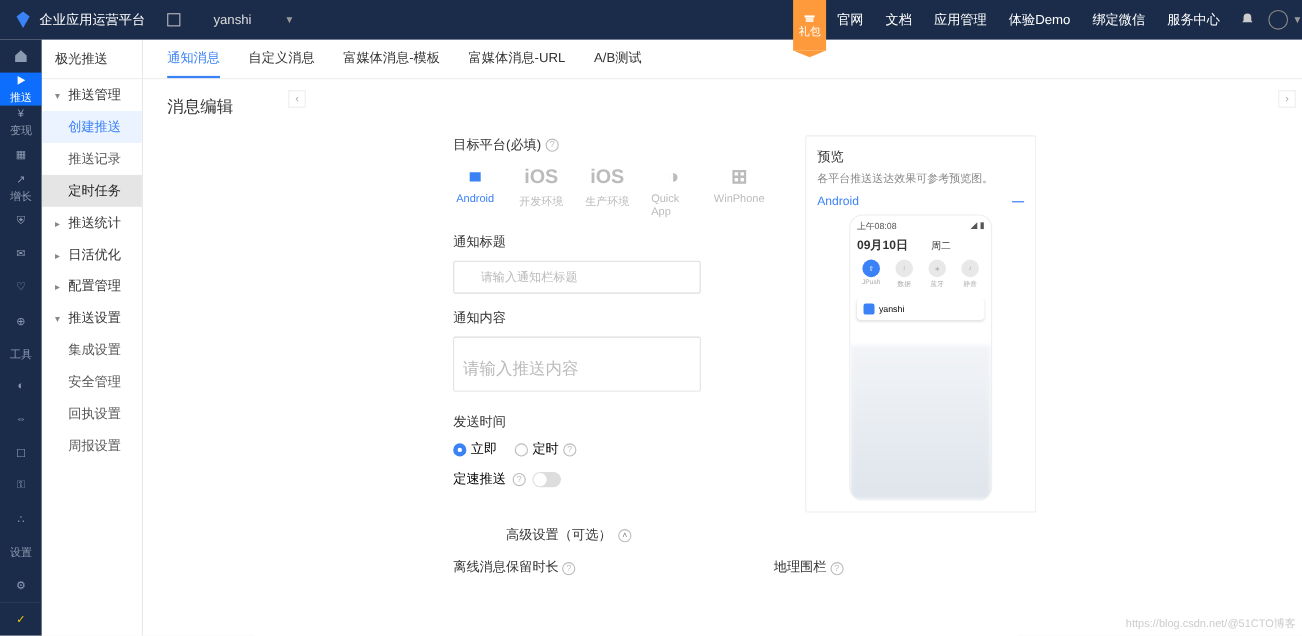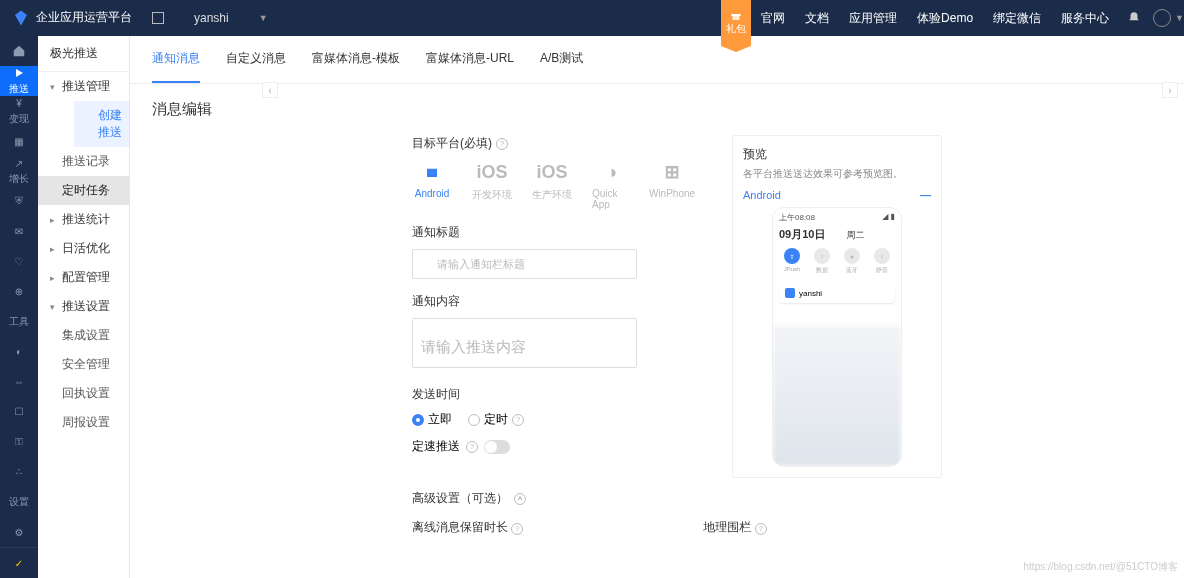--- a/index.html
+++ b/index.html
@@ -1,18 +1,18 @@
 <!DOCTYPE html>
 <html><head>
 <meta charset="utf-8">
 <style>
 * { margin:0; padding:0; box-sizing:border-box; font-family:"Microsoft YaHei","PingFang SC",sans-serif; }
 body { background:#f5f5f5; overflow:hidden; width:1184px; height:578px; position:relative; }
 .header { height:36px; background:#1b2c4a; display:flex; align-items:center; color:#fff; font-size:12px; position:relative; z-index:10; }
-.logo { display:flex; align-items:flex-start; padding:0 12px; gap:6px; }
+.logo { display:flex; align-items:center; padding:0 12px; gap:6px; }
 .logo-icon { width:18px; height:18px; }
 .app-sel { margin-left:8px; display:flex; align-items:center; gap:30px; color:#ddd; cursor:pointer; }
 .grid-ic { width:12px; height:12px; border:1px solid #bbb; }
 .caret { font-size:9px; color:#999; }
 .header-sp { flex:1; }
 .ribbon { width:30px; height:46px; background:#ff9a3c; display:flex; flex-direction:column; align-items:center; justify-content:center; color:#fff; font-size:10px; margin-top:10px; padding-top:0px; position:relative; }
 .ribbon::after { content:""; position:absolute; bottom:-6px; left:0; border-left:15px solid transparent; border-right:15px solid transparent; border-top:6px solid #ff9a3c; }
 .nav-r { display:flex; align-items:center; }
 .nav-r a { color:#fff; text-decoration:none; padding:0 10px; font-size:12px; cursor:pointer; }
 .bell { padding:0 8px; cursor:pointer; }
@@ -24,25 +24,25 @@
 .rail-item.active { background:#0d6efd; color:#fff; }
 .rail-ic { width:14px; height:14px; display:flex; align-items:center; justify-content:center; }
 .rail-sep { flex:1; }
 .rail-bot { border-top:1px solid #2a3b55; width:100%; }
 
 .sidebar { width:92px; background:#fff; border-right:1px solid #e8e8e8; font-size:12px; overflow-y:auto; }
 .sb-title { height:36px; display:flex; align-items:center; padding-left:12px; border-bottom:1px solid #eee; color:#333; }
 .sb-group { padding:6px 0 6px 12px; display:flex; align-items:center; gap:4px; color:#333; cursor:pointer; }
 .sb-chev { font-size:9px; color:#888; width:8px; }
 .sb-leaf { padding:6px 0 6px 24px; color:#555; cursor:pointer; }
-.sb-leaf.blue { color:#3b82f6; background:#eaf3ff;margin-left:36px; }
+.sb-leaf.blue { color:#3b82f6; background:#eaf3ff; }
 .sb-leaf.sel { background:#e5e5e5; color:#222; font-weight:500; }
 
 .main { flex:1; background:#fff; overflow-y:auto; position:relative; }
-.tabs { height:48px; display:flex; align-items:center; border-bottom:1px solid #eee; padding-left:22px; gap:26px; font-size:12px; }
+.tabs { height:36px; display:flex; align-items:center; border-bottom:1px solid #eee; padding-left:22px; gap:26px; font-size:12px; }
 .tab { height:100%; display:flex; align-items:center; color:#333; cursor:pointer; border-bottom:2px solid transparent; }
 .tab.act { color:#3b82f6; border-bottom-color:#3b82f6; }
 .section-t { padding:16px 22px; font-size:15px; color:#333; }
 .form-area { display:flex; padding:0 22px; gap:20px; }
 .form-left { flex:0 0 410px; padding-left:260px; }
 .form-right { flex:0 0 210px; margin-left:20px; }
 .flabel { font-size:12px; color:#333; margin-bottom:8px; display:flex; align-items:center; gap:4px; }
 .q { width:12px; height:12px; border:1px solid #bbb; border-radius:50%; font-size:8px; display:inline-flex; align-items:center; justify-content:center; color:#bbb; }
 .platforms { display:flex; gap:20px; margin-bottom:14px; }
 .plat { display:flex; flex-direction:column; align-items:center; gap:4px; font-size:10px; color:#bbb; cursor:pointer; width:40px; }
@@ -72,21 +72,21 @@
 .ph-date .big { font-size:11px; font-weight:600; }
 .ph-qs { display:flex; justify-content:space-around; padding:6px 4px; }
 .qs { width:24px; display:flex; flex-direction:column; align-items:center; gap:2px; font-size:6px; color:#aaa; }
 .qs-ic { width:16px; height:16px; border-radius:50%; background:#e8e8e8; display:flex; align-items:center; justify-content:center; }
 .qs.on .qs-ic { background:#3b82f6; color:#fff; }
 .notif { margin:2px 6px; background:#fff; border-radius:4px; box-shadow:0 1px 2px rgba(0,0,0,.1); padding:5px 6px; font-size:8px; display:flex; align-items:center; gap:4px; }
 .notif-ic { width:10px; height:10px; background:#3b82f6; border-radius:2px; }
 .ph-blur { position:absolute; bottom:0; left:0; right:0; height:140px; background:linear-gradient(180deg,#f2f4f7,#dfe5ec); filter:blur(2px); }
 
 .adv-sec { padding:12px 22px 0 282px; font-size:12px; }
-.adv-t { display:flex; align-items:center; gap:6px; color:#333; margin-bottom:12px; cursor:pointer; }
+.adv-t { display:flex; align-items:center; gap:6px; color:#333; margin-bottom:12px; cursor:pointer;margin-left:48px; }
 .chev-up { width:12px;height:12px;border:1px solid #bbb;border-radius:50%;display:inline-flex;align-items:center;justify-content:center;font-size:8px;color:#888;}
 .adv-row { display:flex; gap:180px; font-size:12px; color:#333; }
 .watermark { position:absolute; bottom:4px; right:6px; font-size:10px; color:#ccc; }
 .scroll-btn { position:absolute; top:46px; width:16px; height:16px; background:#fff; border:1px solid #eee; display:flex; align-items:center; justify-content:center; font-size:10px; color:#aaa; cursor:pointer;}
 .scroll-l{left:132px;} .scroll-r{right:6px;}
 svg{display:block;}
 </style>
 </head>
 <body>
 

